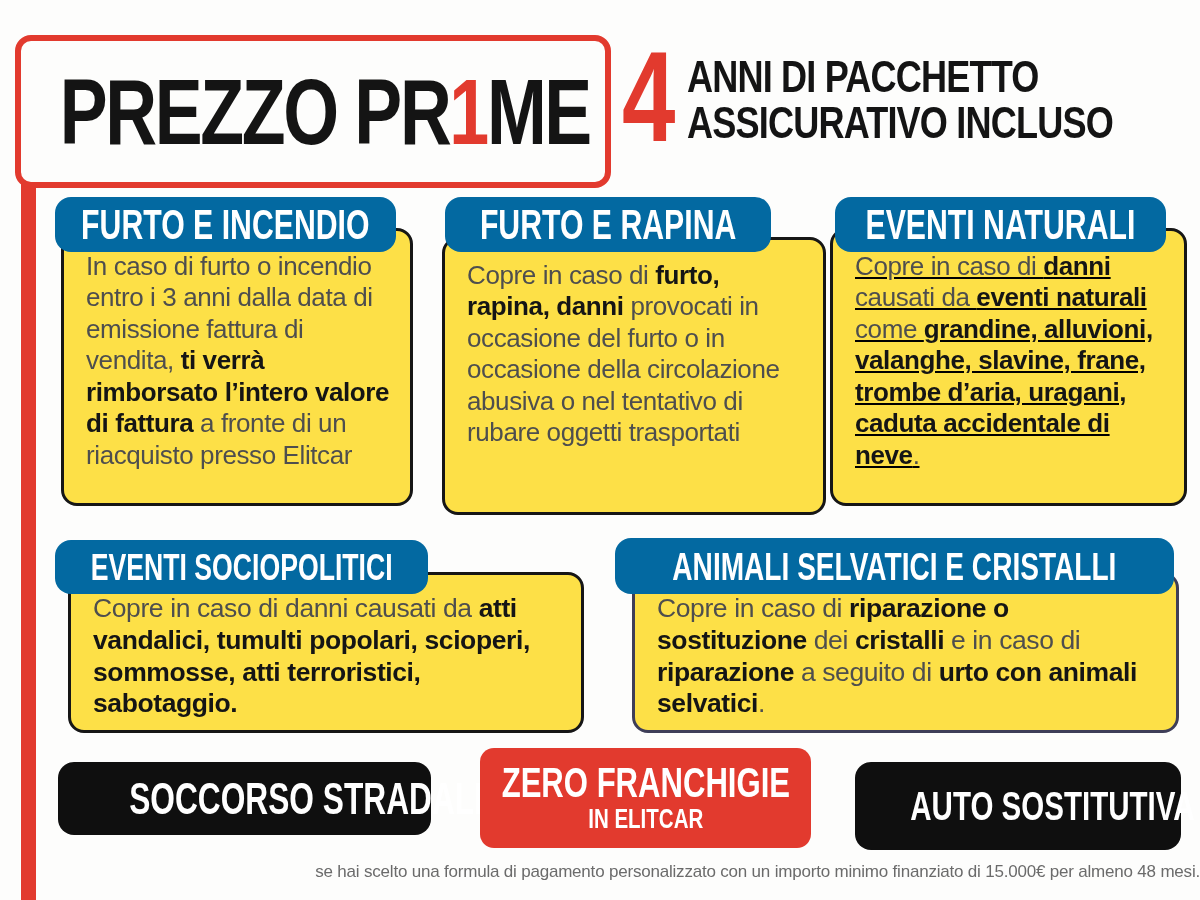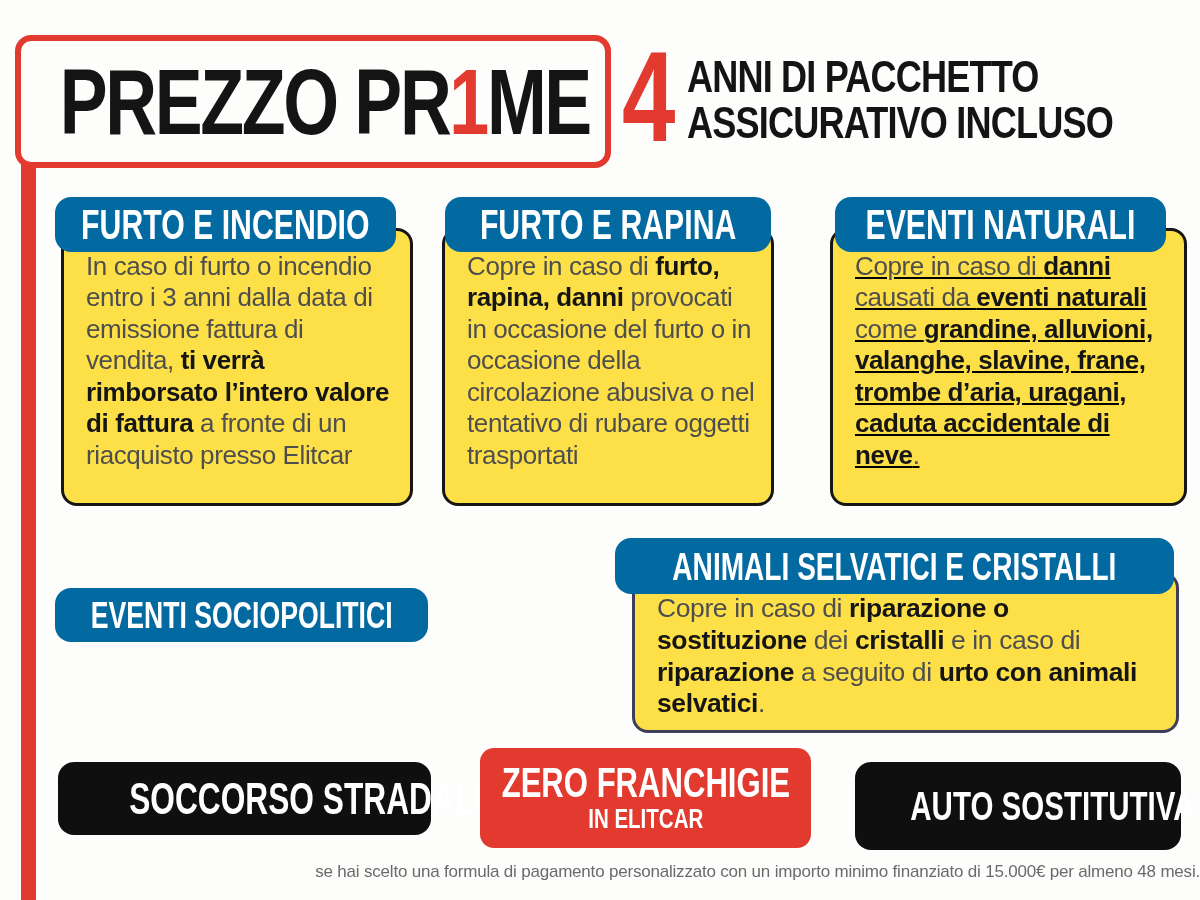--- a/index.html
+++ b/index.html
@@ -20,21 +20,21 @@
     left: 21px; top: 158px;
     width: 15px; height: 742px;
     background: #e23a2e;
     z-index: 0;
   }
 
   
   .title-box {
     position: absolute;
     left: 15px; top: 35px;
-    width: 596px; height: 133px;
+    width: 596px; height: 153px;
     border: 6px solid #e23a2e;
     border-radius: 16px;
     background: #fdfdfc;
     display: flex; align-items: center; justify-content: center;
     z-index: 2;
     padding-left: 24px;
   }
   .title-text {
     display: inline-block;
     white-space: nowrap;
@@ -114,30 +114,30 @@
 
   
   .c1 { left: 55px;  top: 197px; width: 358px; height: 309px; }
   .c1 .card-pill { left: 0;  top: 0; width: 341px; height: 55px; }
   .c1 .card-pill .pill-label { font-size: 42px; }
   .c1 .card-body { left: 6px;  top: 31px; width: 352px; height: 278px; }
 
   .c2 { left: 442px; top: 197px; width: 359px; height: 309px; }
   .c2 .card-pill { left: 3px; top: 0; width: 326px; height: 55px; }
   .c2 .card-pill .pill-label { font-size: 42px; }
-  .c2 .card-body { left: 0;   top: 31px; width: 332px; height: 278px; }
+  .c2 .card-body { left: 0;   top: 40px; width: 384px; height: 278px; }
 
   .c3 { left: 828px; top: 197px; width: 359px; height: 309px; }
   .c3 .card-pill { left: 7px; top: 0; width: 331px; height: 55px; }
   .c3 .card-pill .pill-label { font-size: 42px; }
   .c3 .card-body { left: 2px; top: 31px; width: 357px; height: 278px; text-decoration: underline; }
 
   
   .c4 { left: 55px;  top: 540px; width: 529px; height: 193px; }
-  .c4 .card-pill { left: 0; top: 0; width: 373px; height: 54px; margin-top: 48px; }
+  .c4 .card-pill { left: 0; top: 0; width: 373px; height: 54px; }
   .c4 .card-pill .pill-label { font-size: 37px; }
   .c4 .card-body { left: 13px; top: 32px; width: 516px; height: 161px; }
   .c4 .card-body p { padding: 18px 14px 10px 22px; font-size: 26.5px; line-height: 1.2; }
 
   .c5 { left: 615px; top: 538px; width: 564px; height: 195px; }
   .c5 .card-pill { left: 0; top: 0; width: 559px; height: 56px; }
   .c5 .card-pill .pill-label { font-size: 39px; }
   .c5 .card-body { left: 17px; top: 34px; width: 547px; height: 161px; border-color: #3e3e58; }
   .c5 .card-body p { padding: 18px 14px 10px 22px; font-size: 26.5px; line-height: 1.2; }
 
@@ -231,20 +231,23 @@
   <section class="card c3">
     <div class="card-body">
       <p><span>Copre in caso di </span><strong>danni</strong><span> causati da </span><strong>eventi naturali</strong><span> come </span><strong>grandine, alluvioni, valanghe, slavine, frane, trombe d’aria, uragani, caduta accidentale di neve</strong><span>.</span></p>
     </div>
     <div class="card-pill">
       <span class="pill-label">EVENTI NATURALI</span>
     </div>
   </section>
 
   <section class="card c4">
+    <div class="card-body">
+      <p><span>Copre in caso di danni causati da </span><strong>atti vandalici, tumulti popolari, scioperi, sommosse, atti terroristici, sabotaggio.</strong></p>
+    </div>
     <div class="card-pill">
       <span class="pill-label">EVENTI SOCIOPOLITICI</span>
     </div>
   </section>
 
   <section class="card c5">
     <div class="card-body">
       <p><span>Copre in caso di </span><strong>riparazione o sostituzione</strong><span> dei </span><strong>cristalli</strong><span> e in caso di </span><strong>riparazione</strong><span> a seguito di </span><strong>urto con animali selvatici</strong><span>.</span></p>
     </div>
     <div class="card-pill">

